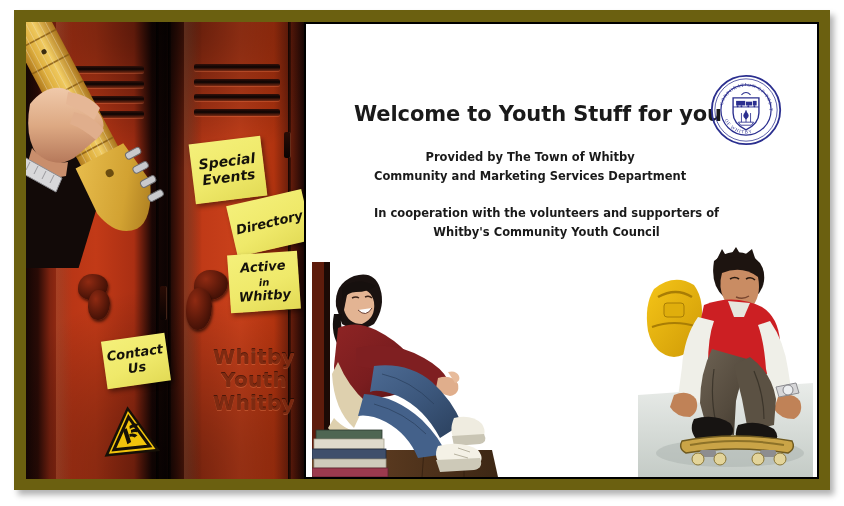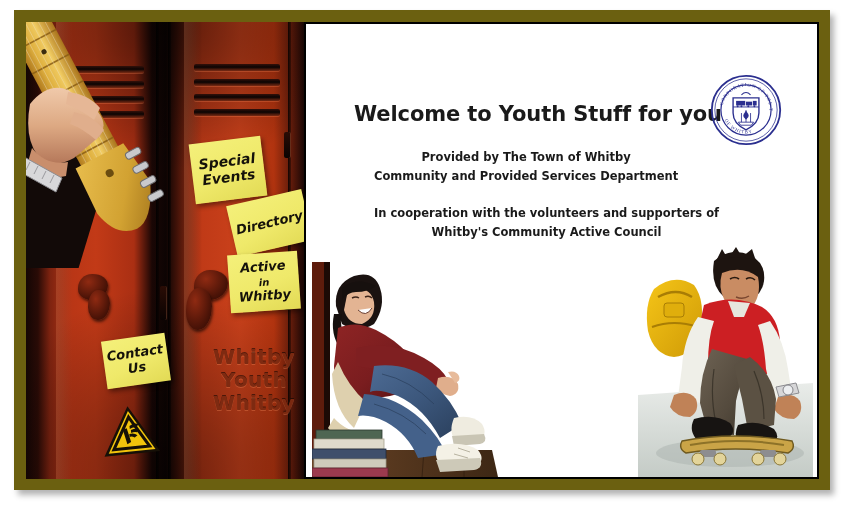--- a/index.html
+++ b/index.html
@@ -374,26 +374,26 @@
         </g>
       </svg>
     </div>
 
     <div id="content-panel">
 
       <h1 id="page-title">Welcome to Youth Stuff for you</h1>
 
       <div class="body-block" id="provided-block">
         <div>Provided by The Town of Whitby</div>
-        <div>Community and Provided Services Department</div>
+        <div>Community and Marketing Services Department</div>
       </div>
 
       <div class="body-block" id="cooperation-block">
         <div>In cooperation with the volunteers and supporters of</div>
-        <div>Whitby's Community Active Council</div>
+        <div>Whitby's Community Youth Council</div>
       </div>
 
       <svg id="town-seal" viewBox="0 0 100 100">
         <circle cx="50" cy="50" r="45" fill="none" stroke="#2b2f8f" stroke-width="2.4"></circle>
         <circle cx="50" cy="50" r="41" fill="none" stroke="#2b2f8f" stroke-width="1"></circle>
         <circle cx="50" cy="50" r="33" fill="none" stroke="#2b2f8f" stroke-width="1.6"></circle>
         <path id="sealTop" d="M 50 13 m -31 37 a 31 31 0 0 1 62 0" fill="none"></path>
         <path id="sealBot" d="M 19 50 a 31 31 0 0 0 62 0" fill="none"></path>
         <text font-family="'Liberation Serif', serif" font-size="6.2" fill="#2b2f8f" letter-spacing="1.1">
           <textPath href="#sealTop" startOffset="6%">CORPORATION  OF  THE  TOWN</textPath>

